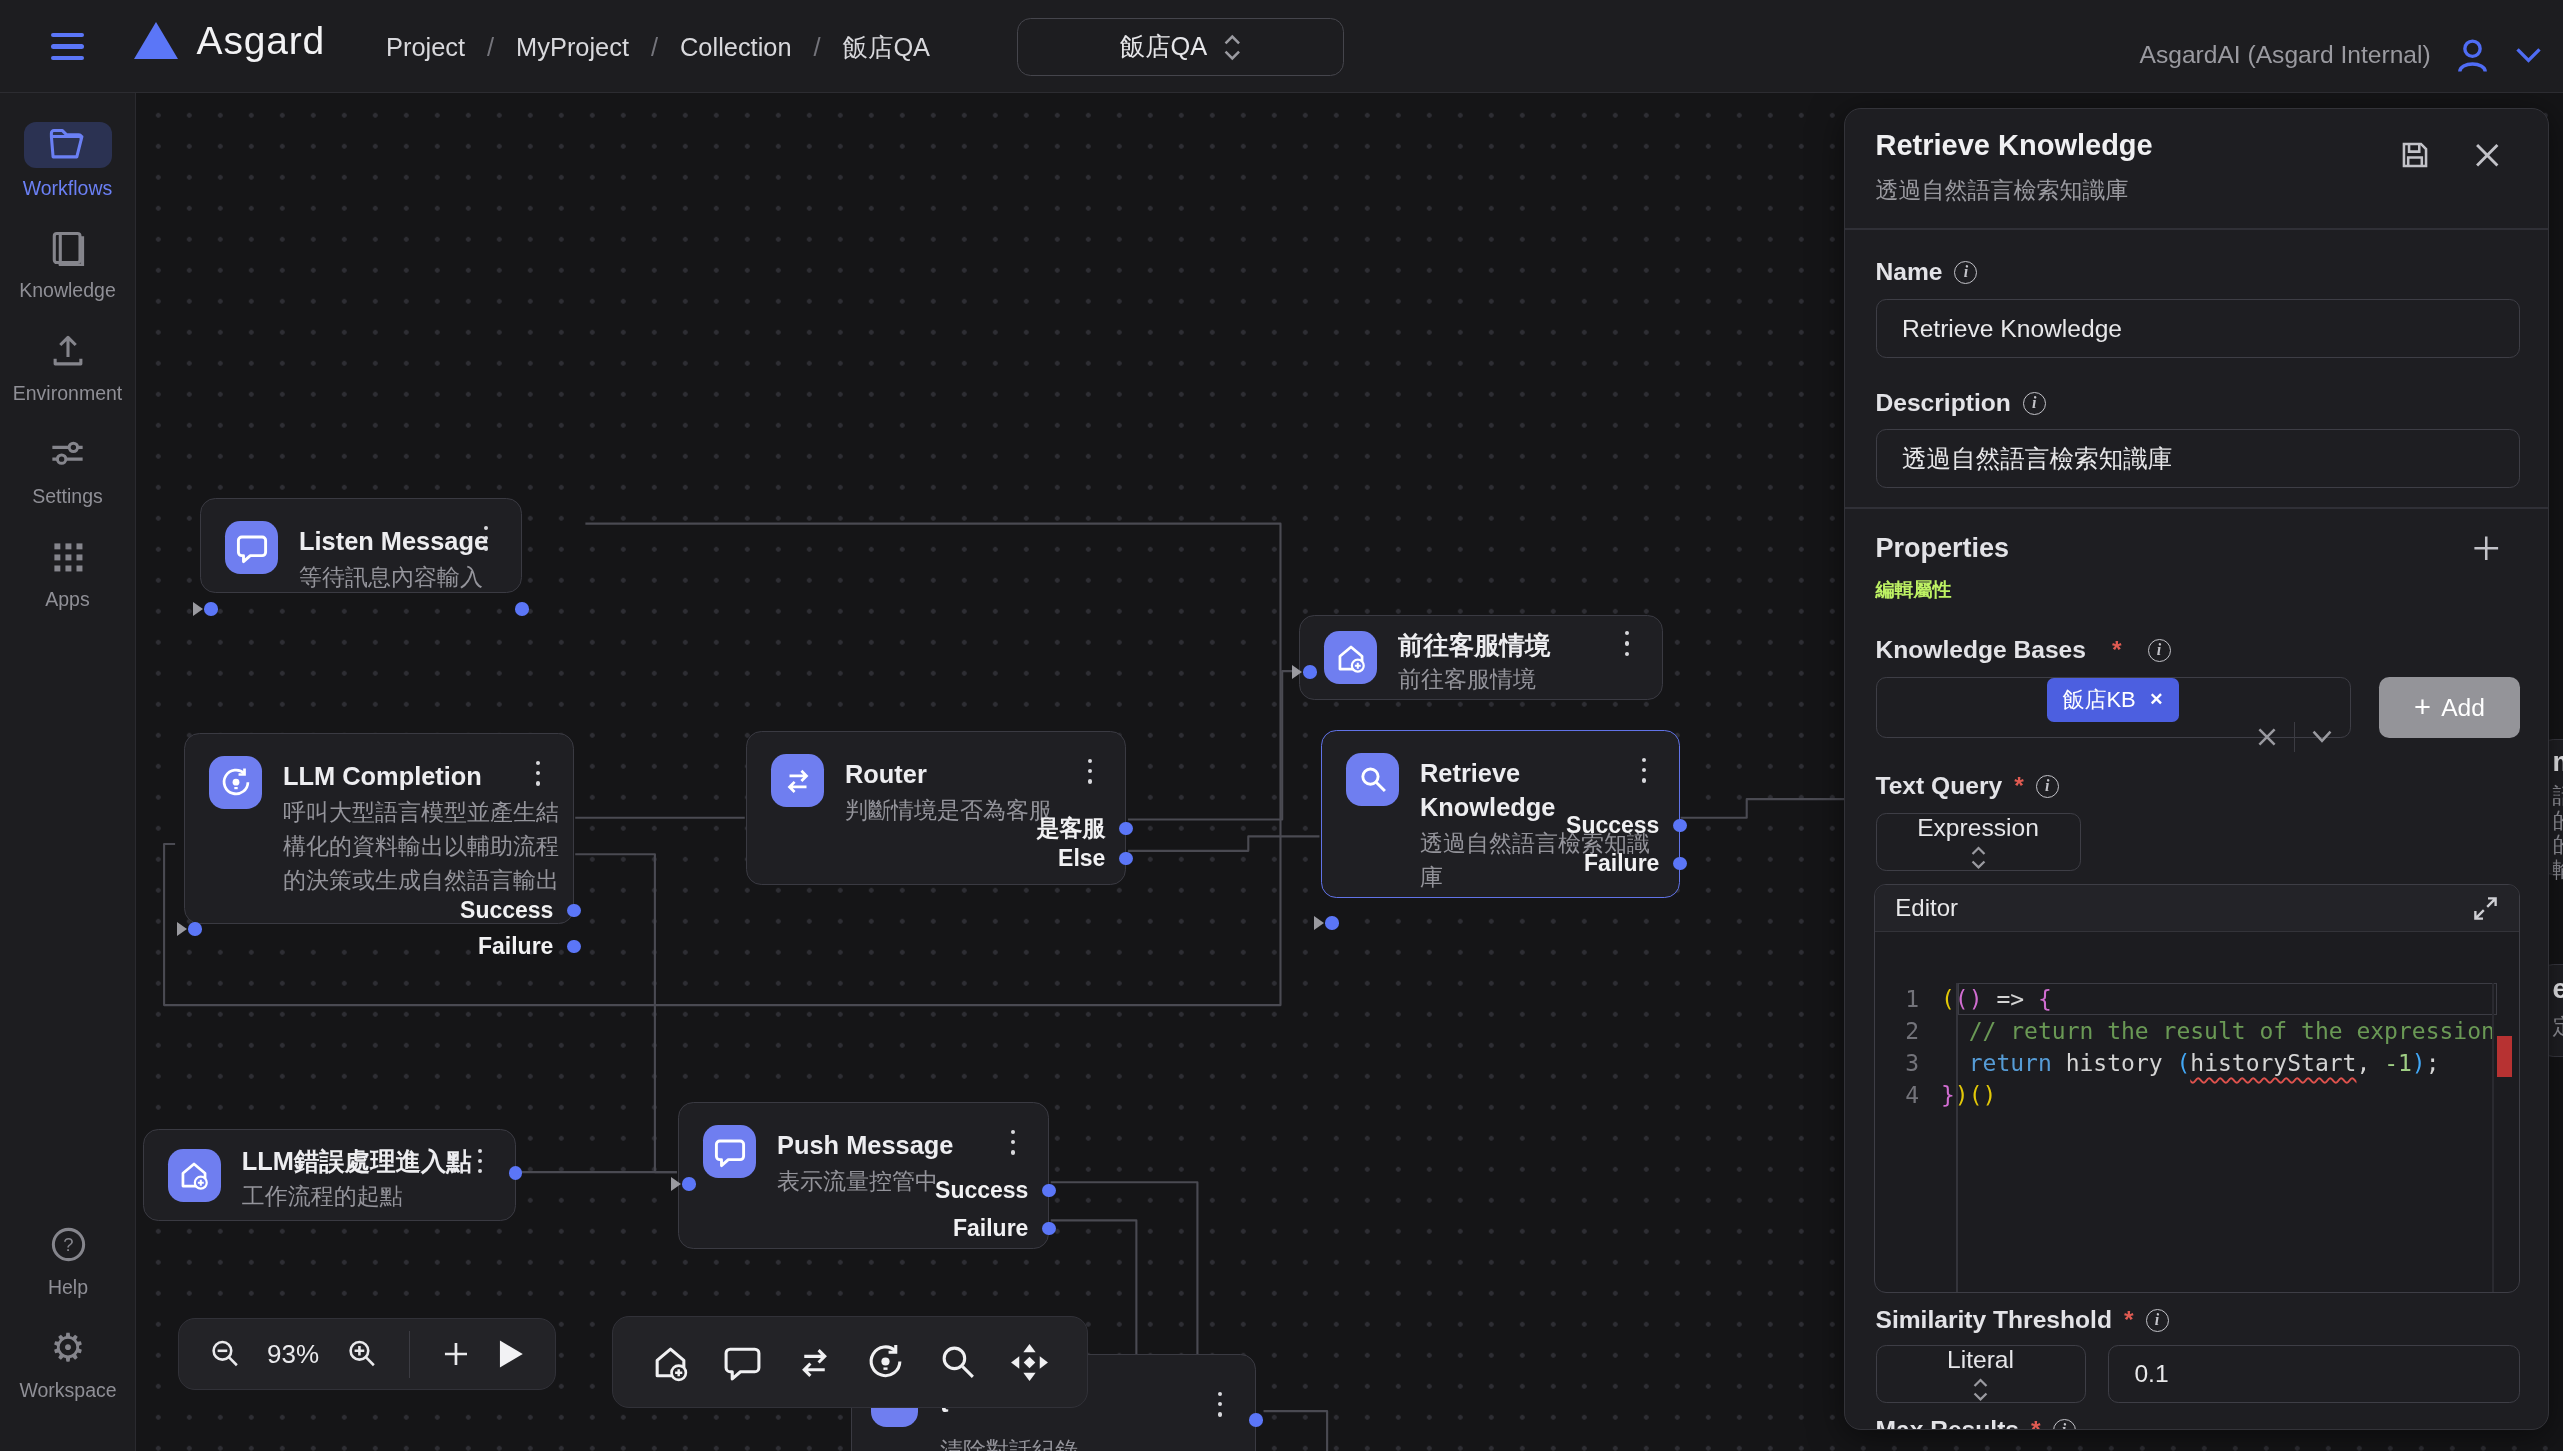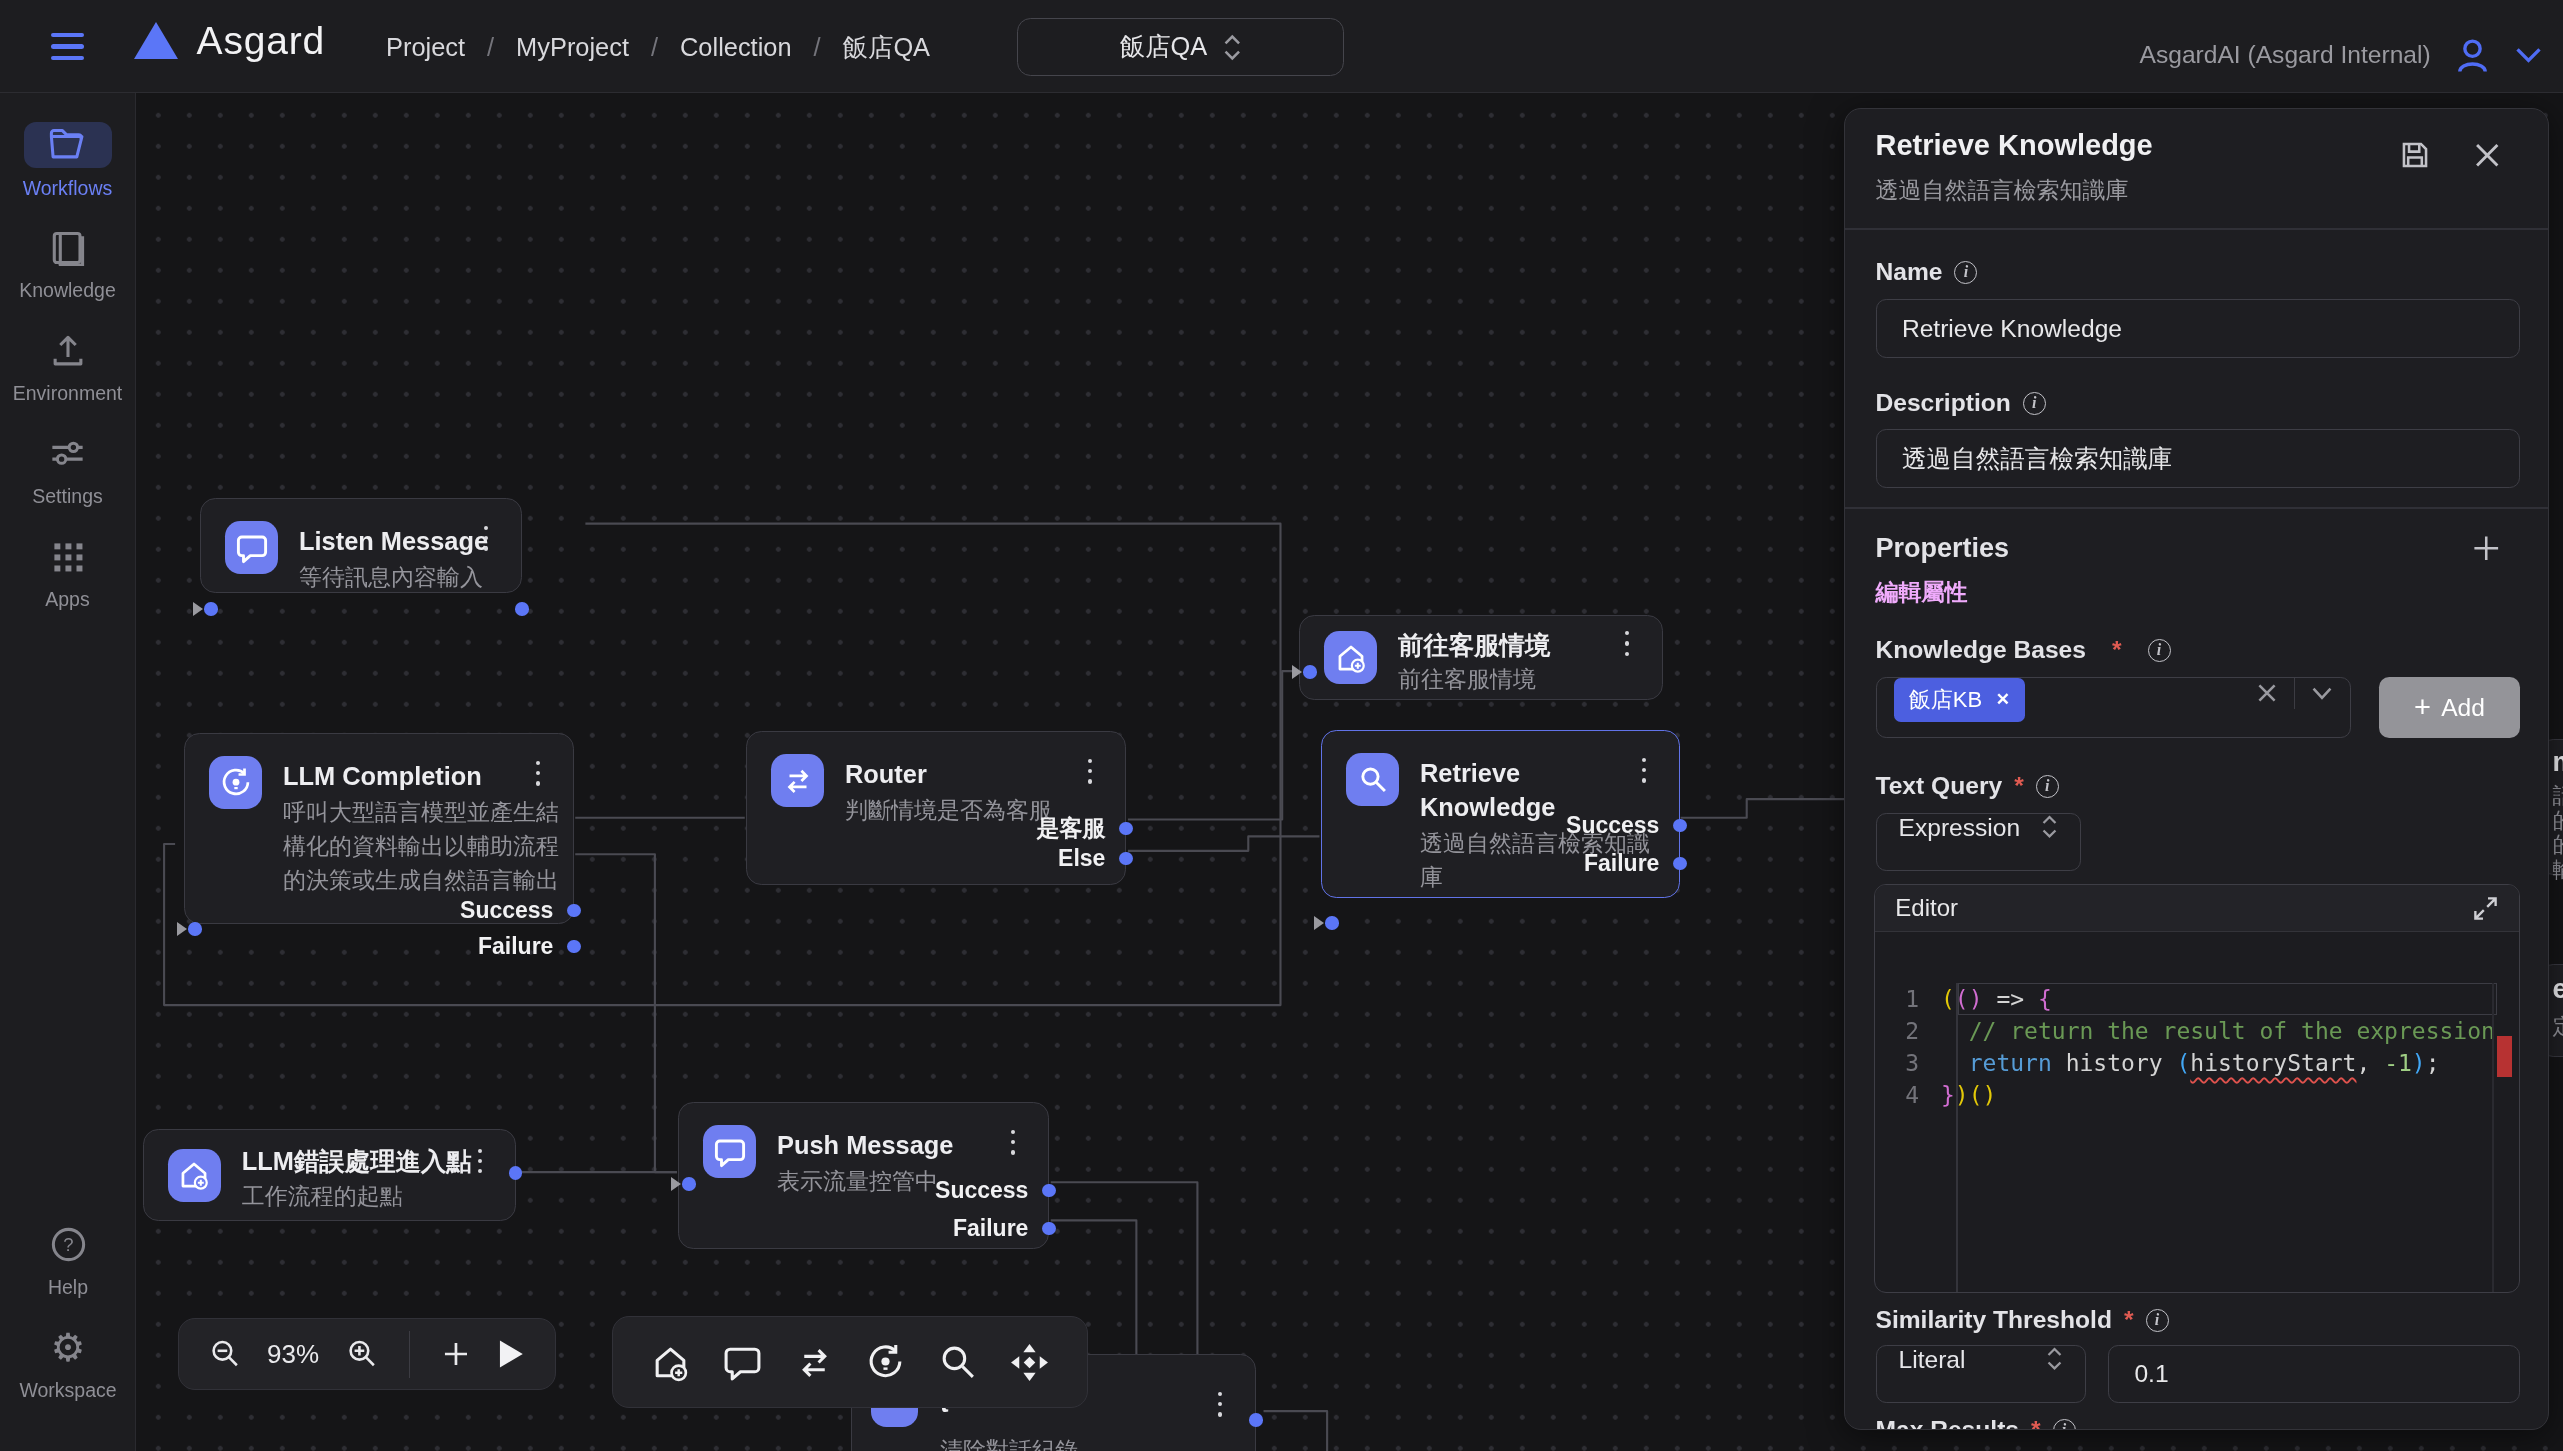--- a/index.html
+++ b/index.html
@@ -62,21 +62,21 @@
   
   #panel { left:1844px; top:108px; width:705px; height:1322px; background:#1e1e22; border:1.7px solid #333339; border-radius:17px; z-index:10; overflow:hidden; box-shadow:0 6.8px 34px rgba(0,0,0,.5); }
   #panel .ptitle { position:absolute; left:30.5px; top:20.3px; font-size:29px; font-weight:700; color:#f0f0f2; }
   #panel .psub { position:absolute; left:30.5px; top:66px; font-size:23px; color:#9a9aa0; }
   .picon { position:absolute; color:#c2c2c8; cursor:pointer; }
   .pdivider { position:absolute; left:0; width:705px; height:1.7px; background:#303037; }
   .flabel { position:absolute; font-size:24.6px; color:#e3e3e7; display:flex; align-items:center; gap:12px;font-weight:bold; }
   .req { color:#e05b52; font-size:24.6px; }
   .info { width:23px; height:23px; border:1.7px solid #c2c2c8; border-radius:50%; color:#c2c2c8; font-size:16px; display:inline-flex; align-items:center; justify-content:center; font-family:"Liberation Serif",serif; font-style:italic; }
   .finput { position:absolute; border:1.7px solid #3e3e46; border-radius:10.2px; background:transparent; color:#e8e8ea; font-size:24.6px; display:flex; align-items:center; padding:0 25.4px; }
-  .fselect { position:absolute; border:1.7px solid #3e3e46; border-radius:10.2px; color:#e6e6e9; font-size:24.6px; display:flex; align-items:flex-start; justify-content:space-between; padding:0 22px; cursor:pointer; }
+  .fselect { position:absolute; border:1.7px solid #3e3e46; border-radius:10.2px; color:#e6e6e9; font-size:24.6px; display:flex; align-items:center; justify-content:space-between; padding:0 22px; cursor:pointer;flex-direction:column; }
   .tag { background:#4c5fe0; border-radius:6.8px; color:#fff; font-size:22px; display:inline-flex; align-items:center; gap:13.6px; padding:6.8px 15.3px; }
   .tag .tx { font-size:17px; cursor:pointer; font-weight:700; }
   #kb-controls { display:flex; align-items:center; gap:15.3px; color:#9a9aa0; margin-left:auto; }
   #add-btn { position:absolute; background:#949499; border-radius:10.2px; color:#fff; font-size:24.6px; display:flex; align-items:center; justify-content:center; gap:10.2px; cursor:pointer; }
 
   
   #editor { position:absolute; left:29px; top:775px; width:646px; height:409px; border:1.7px solid #3e3e46; border-radius:12px; overflow:hidden; background:#1c1c20; }
   #editor-head { height:47px; background:#232328; border-bottom:1.7px solid #333339; display:flex; align-items:center; justify-content:space-between; padding:0 20.3px; }
   #editor-head .etitle { color:#e8e8ea; font-size:24px; }
   #editor-body { position:relative; height:359px; font-family:"DejaVu Sans Mono",monospace; font-size:23px; }
@@ -512,21 +512,21 @@
   <div class="finput" style="left:30.5px; top:320px; width:644px; height:59px;">透過自然語言檢索知識庫</div>
 
   <div class="pdivider" style="top:398px;"></div>
 
   <div class="flabel" style="left:30.5px; top:424px; font-size:27px;">
       <span>Properties</span>
     </div>
   <svg class="picon" style="left:626px; top:424px;" width="30.5" height="30.5" viewBox="0 0 36 36">
       <path d="M18 4 v28 M4 18 h28" stroke="currentColor" stroke-width="3"></path>
     </svg>
-  <div class="flabel" style="left:30.5px; top:468px; color:#f0abfc; font-size:23px;">
+  <div class="flabel" style="left:30.5px; top:468px; color:#bef264; font-size:19px;">
       <span>編輯屬性</span>
     </div>
 
   <div class="flabel" style="left:30.5px; top:527px;gap:26px;">
       <span>Knowledge Bases</span>
       <span class="req">*</span>
       <span class="info">i</span>
     </div>
   <div class="fselect" style="left:30.5px; top:568px; width:475px; height:61px; padding:0 17px;">
     <span class="tag">

